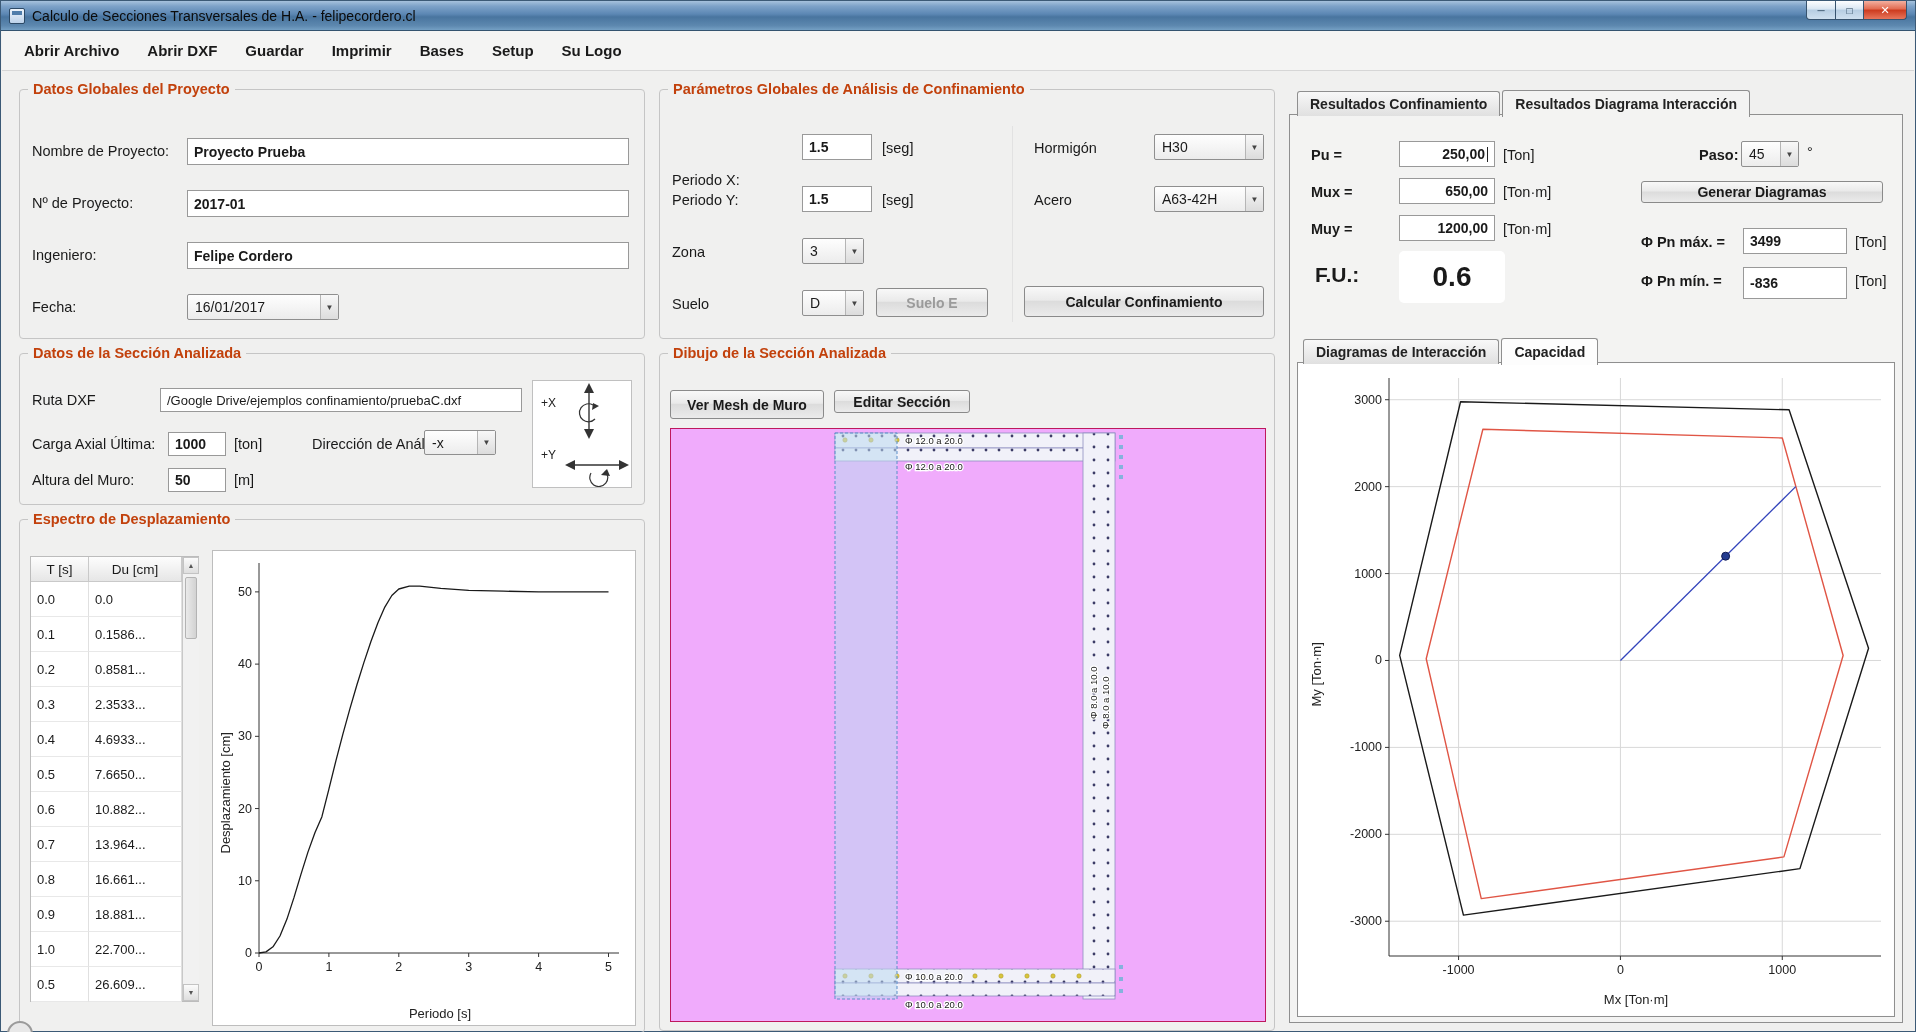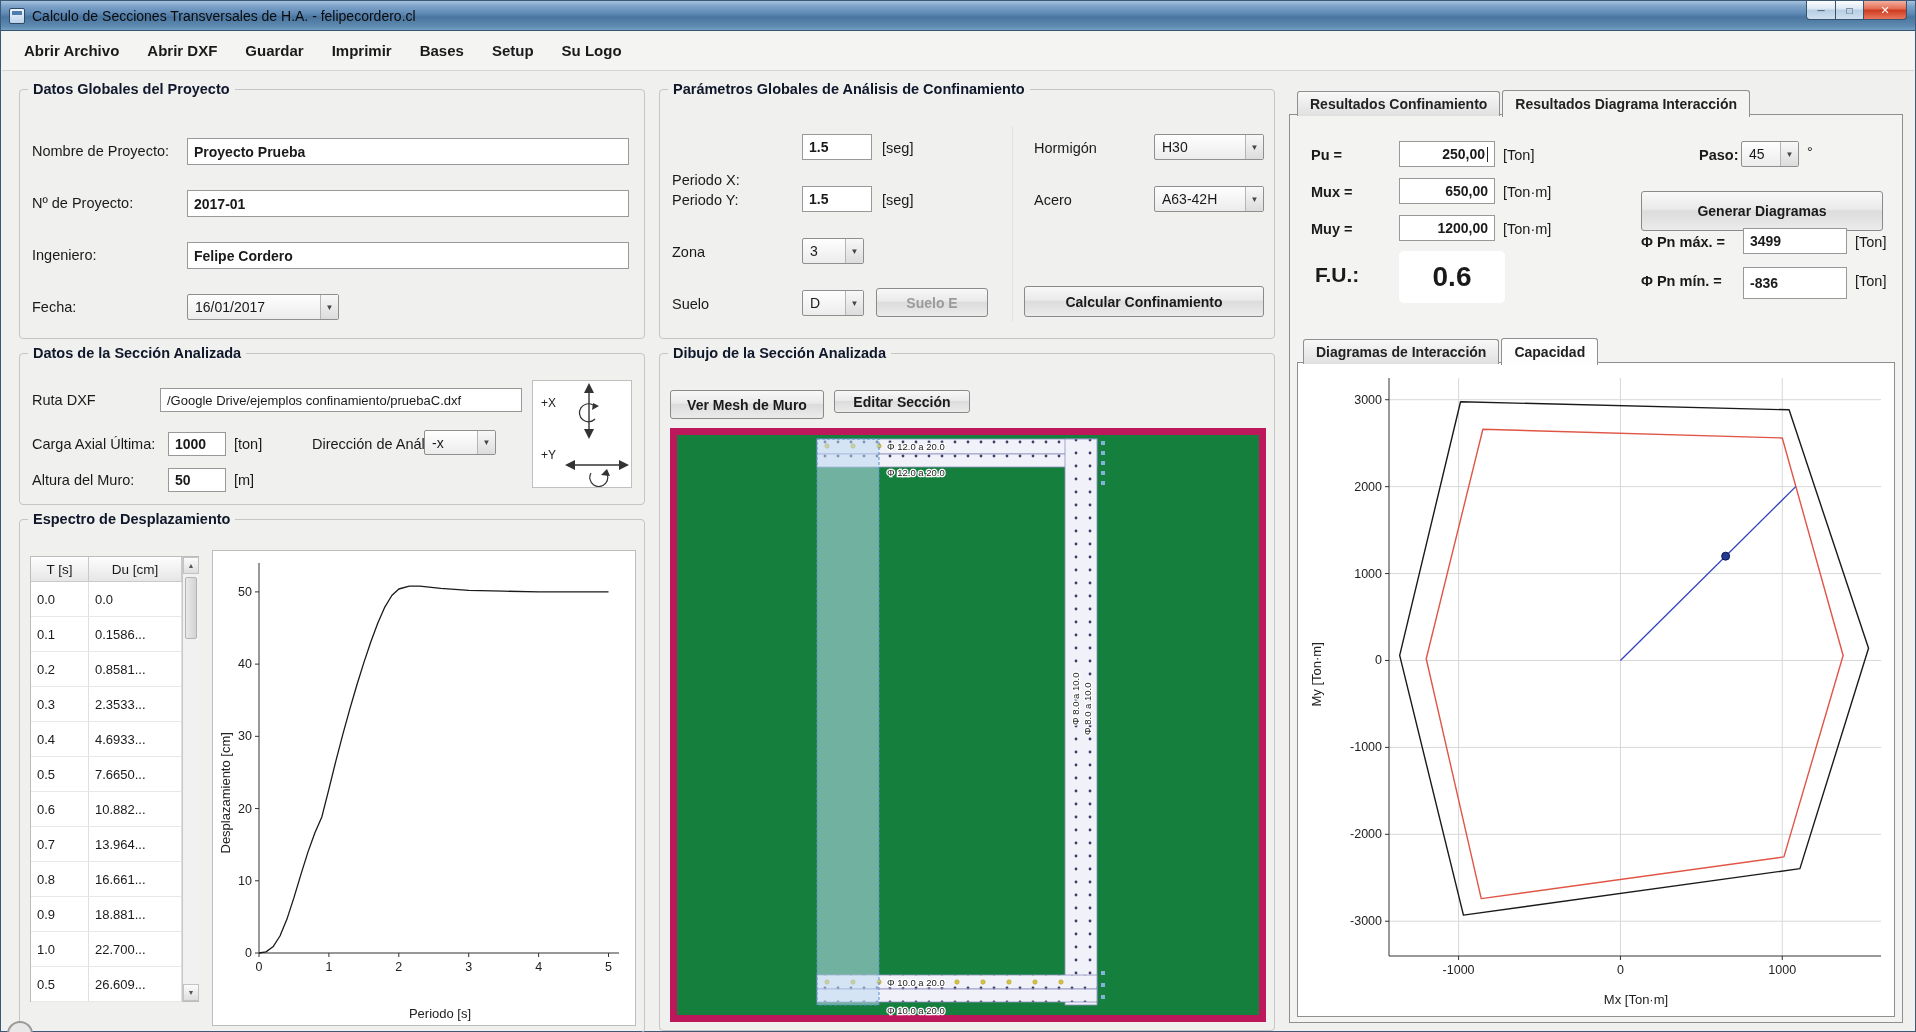--- a/index.html
+++ b/index.html
@@ -22,21 +22,21 @@
   .win-btn.max{width:29px;}
   .win-btn.close{width:44px;color:#fff;font-size:11px;border-radius:0 0 4px 0;
     background:linear-gradient(#f3b0a0,#e26a50 45%,#cc3a1e 50%,#e8765c);}
   
   .menubar{position:absolute;left:1px;top:30px;right:1px;height:40px;background:#f4f4f3;
     border-bottom:1px solid #d6d6d6;display:flex;align-items:center;padding-left:8px;}
   .menu-item{font-weight:bold;font-size:15px;padding:0 14px;height:100%;display:flex;align-items:center;cursor:default;}
   
   .group{position:absolute;border:1px solid #c5c5c5;border-radius:4px;}
   .group-title{position:absolute;top:-9px;left:8px;background:#f0f0ef;padding:0 5px;
-    font-weight:bold;font-size:14.5px;color:#0f172a;white-space:nowrap;}
+    font-weight:bold;font-size:14.5px;color:#c2410c;white-space:nowrap;}
   .lbl{position:absolute;font-size:14.5px;white-space:nowrap;}
   .lbl.b{font-weight:bold;}
   .input{position:absolute;background:#fff;border:1px solid #999;font-size:14px;display:flex;
     align-items:center;padding:0 6px;overflow:hidden;white-space:nowrap;}
   .input.bold{font-weight:bold;}
   .input.right{justify-content:flex-end;}
   .combo{position:absolute;border:1px solid #8f8f8f;border-radius:2px;
     background:linear-gradient(#fefefe,#ececec);display:flex;align-items:stretch;height:26px;}
   .combo-val{flex:1;display:flex;align-items:center;padding:0 7px;font-size:14px;white-space:nowrap;overflow:hidden;}
   .combo-btn{width:18px;display:flex;align-items:center;justify-content:center;border-left:1px solid #b5b5b5;
@@ -71,21 +71,21 @@
   .sb-btn{height:17px;display:flex;align-items:center;justify-content:center;font-size:7px;color:#555;
     background:linear-gradient(#fbfbfb,#dedede);border:1px solid #c3c3c3;}
   .sb-thumb{position:absolute;left:2px;right:2px;top:20px;height:62px;border:1px solid #b3b3b3;border-radius:2px;
     background:linear-gradient(90deg,#eaeaea,#d2d2d2);}
   
   .chart-box{position:absolute;background:#fff;border:1px solid #bdbdbd;}
   .chart-box svg{position:absolute;left:0;top:0;}
   svg text{font-family:"Liberation Sans","DejaVu Sans",sans-serif;}
   .vlabel{position:absolute;font-size:13px;color:#222;transform:rotate(-90deg);transform-origin:center;white-space:nowrap;}
   .hlabel{position:absolute;font-size:13px;color:#222;text-align:center;white-space:nowrap;}
-  .canvas{position:absolute;background:#15803d;border:7px solid #be185d;}
+  .canvas{position:absolute;background:#f0abfc;border:1px solid #be185d;padding-left:24px;}
   .logo-partial{position:absolute;left:6px;top:1020px;width:26px;height:26px;border-radius:50%;
     border:2px solid #9a9a9a;background:#e8e8e8;}
 </style>
 </head>
 <body>
 
 <div class="app">
 
   <div class="titlebar">
     <span class="app-icon"></span>
@@ -409,21 +409,21 @@
         <i>▼</i>
       </span>
   </div>
   <span class="lbl" style="left:1806px;top:143px;">°</span>
 
   <span class="lbl b" style="left:1310px;top:183px;">Mux =</span>
   <div class="input bold right" style="left:1398px;top:177px;width:96px;height:26px;">
       <span>650,00</span>
     </div>
   <span class="lbl" style="left:1502px;top:183px;">[Ton·m]</span>
-  <div class="btn" style="left:1640px;top:190px;width:242px;height:40px;">Generar Diagramas</div>
+  <div class="btn" style="left:1640px;top:180px;width:242px;height:22px;">Generar Diagramas</div>
 
   <span class="lbl b" style="left:1310px;top:220px;">Muy =</span>
   <div class="input bold right" style="left:1398px;top:214px;width:96px;height:26px;">
       <span>1200,00</span>
     </div>
   <span class="lbl" style="left:1502px;top:220px;">[Ton·m]</span>
   <span class="lbl b" style="left:1640px;top:233px;">Φ Pn máx. =</span>
   <div class="input bold" style="left:1742px;top:227px;width:104px;height:26px;">
       <span>3499</span>
     </div>

